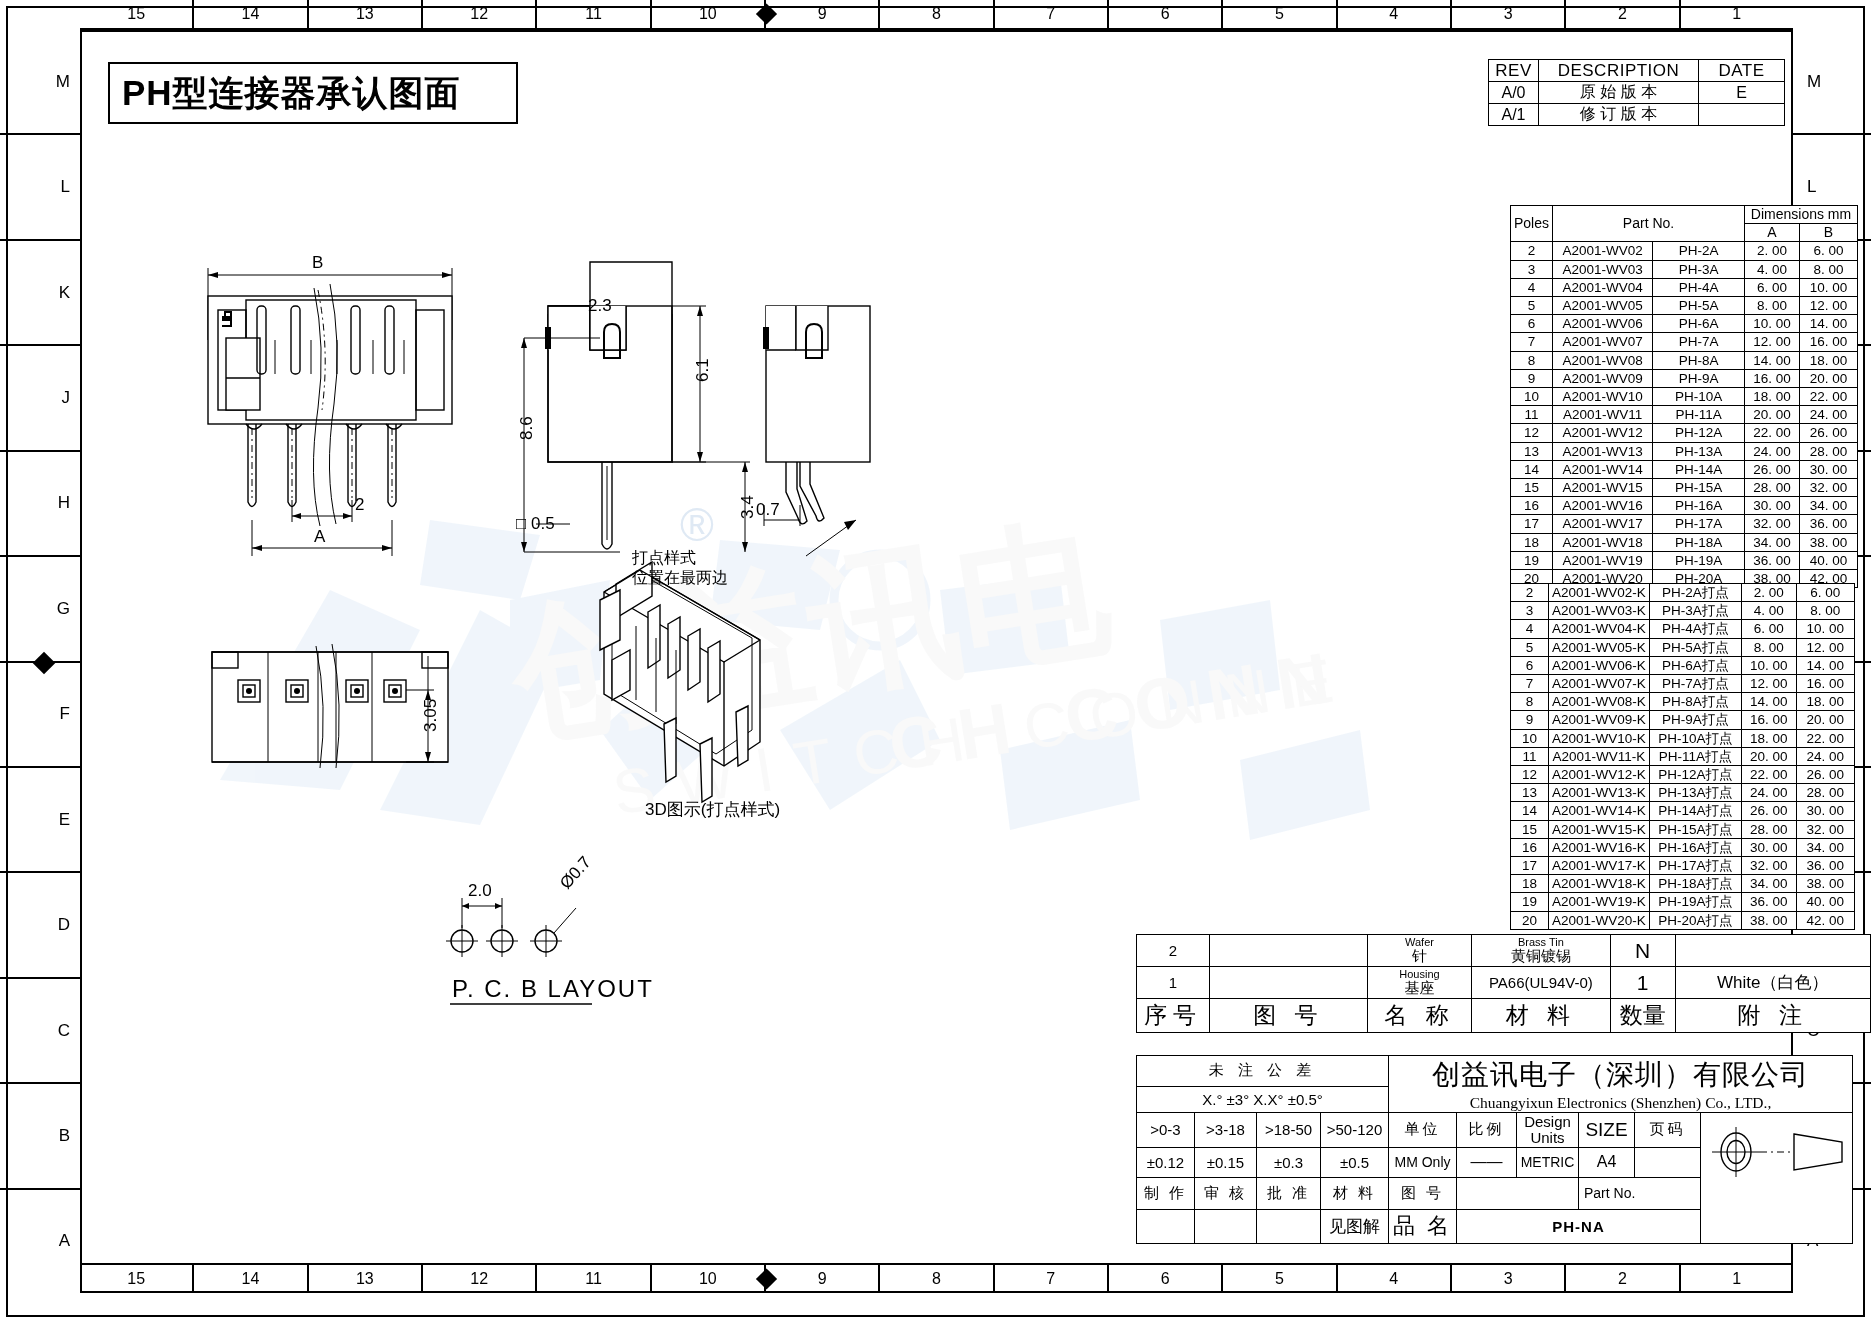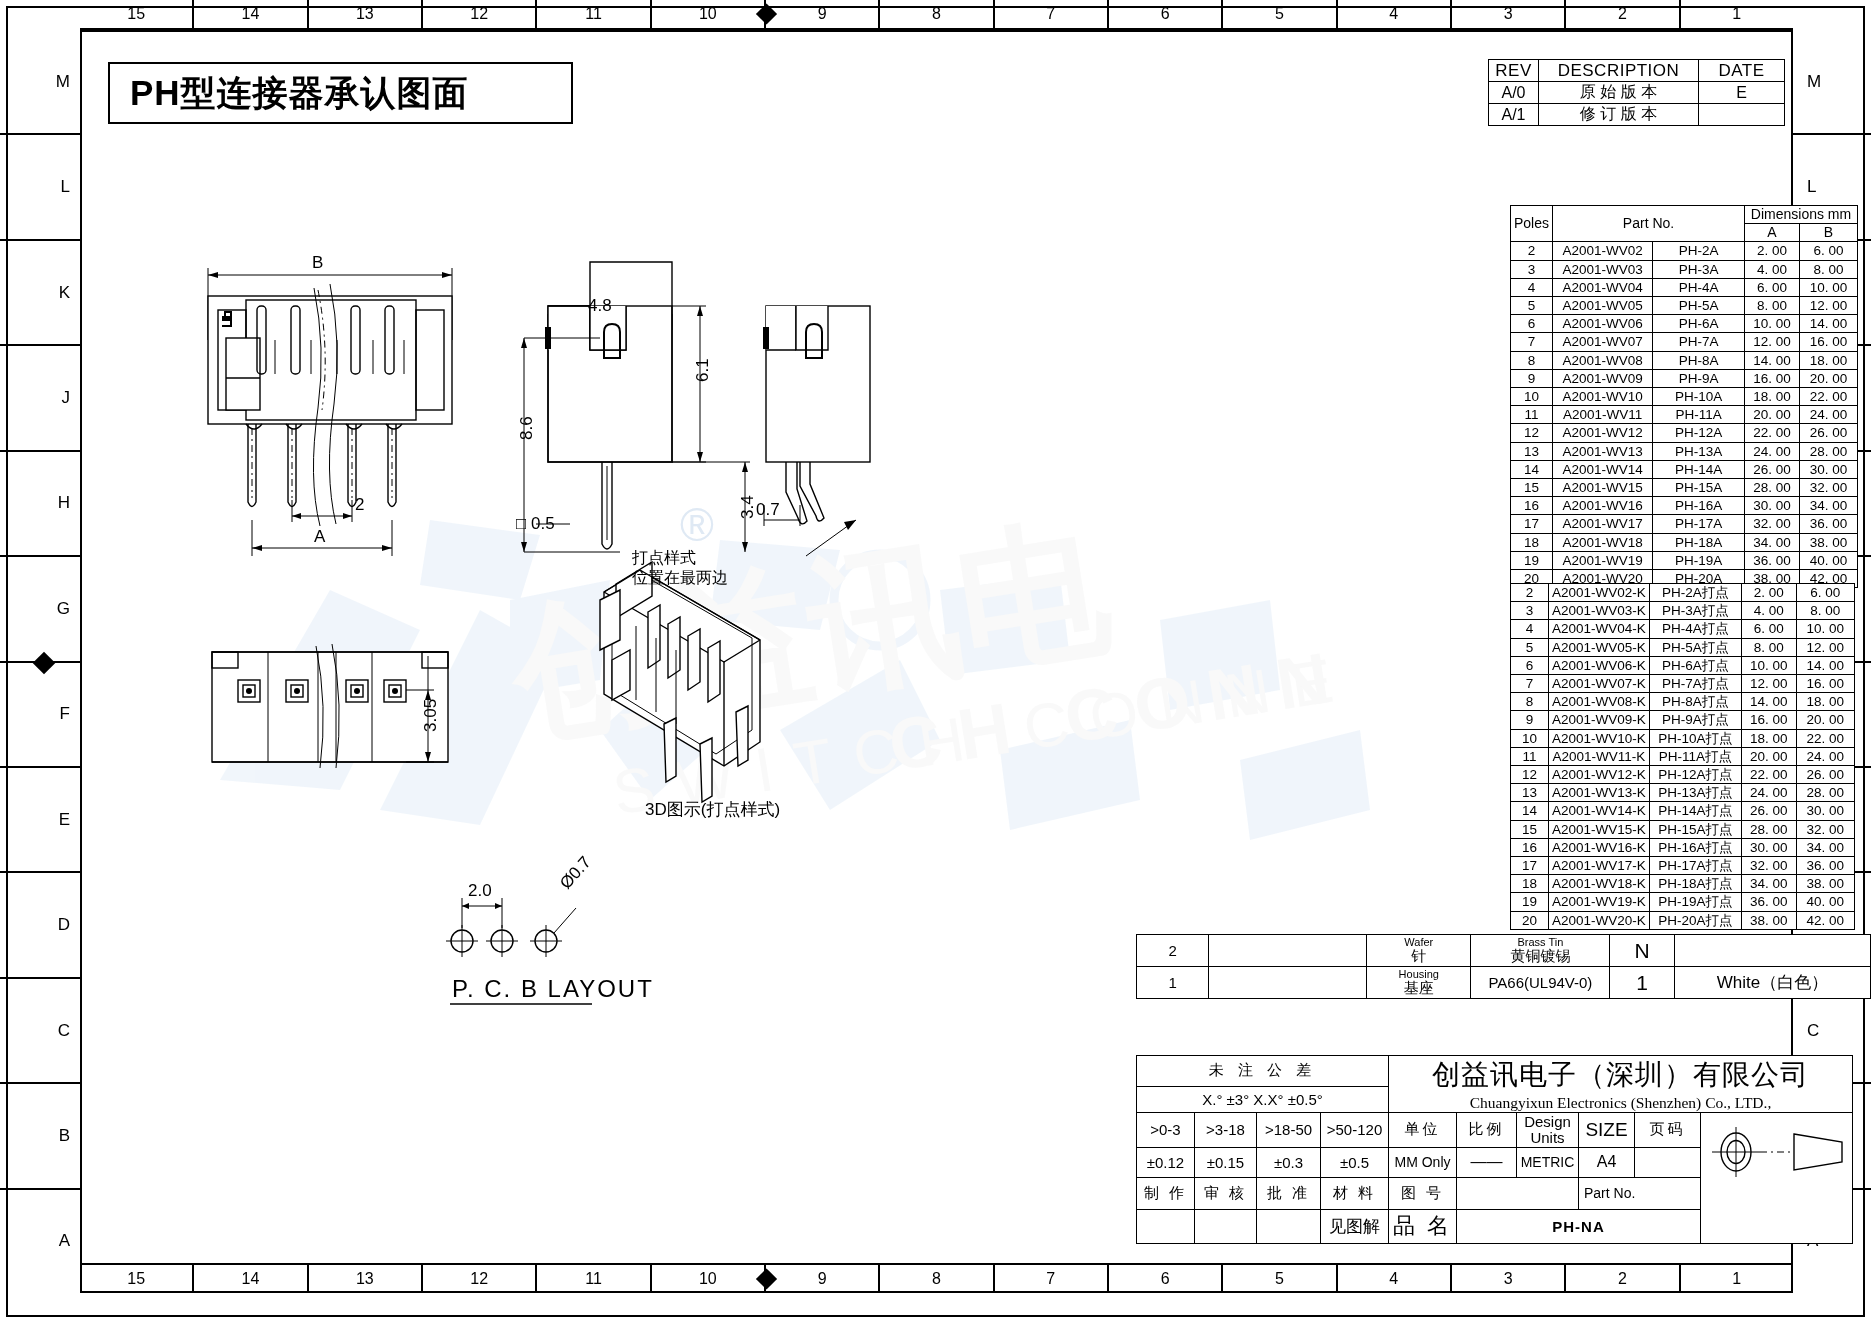--- a/index.html
+++ b/index.html
@@ -57,22 +57,22 @@
   
   .leftbox-stack { position:absolute; left:8px; top:995px; width:72px; }
   .leftbox { border:2px solid #000; border-bottom:none; height:44px;
              display:flex; align-items:center; justify-content:center; font-size:17px;
              letter-spacing:1px; background:#fff; }
   .leftbox.blank { height:44px; }
   .leftbox:last-child { border-bottom:2px solid #000; }
 
   
   .title-banner {
-    position:absolute; left:108px; top:62px; width:465px; height:62px;
-    border:2px solid #000; display:flex; align-items:center; padding-left:20px;
+    position:absolute; left:108px; top:62px; width:410px; height:62px;
+    border:2px solid #000; display:flex; align-items:center; padding-left:12px;
     background:#fff; z-index:3;
   }
   .title-banner span { font-size:35px; font-weight:bold; letter-spacing:1px; }
 
   
   .rev-table { position:absolute; left:1488px; top:59px; border-collapse:collapse; background:#fff; z-index:3; }
   .rev-table td, .rev-table th { border:1.6px solid #000; font-weight:normal; font-size:16px;
       height:22px; text-align:center; padding:0 4px; }
   .rev-table .c-rev { width:50px; } .rev-table .c-desc { width:160px; } .rev-table .c-date { width:86px; }
   .rev-table thead td { font-size:17px; letter-spacing:.5px; }
@@ -551,20 +551,28 @@
         <td class="b-item">1</td>
         <td class="b-dwg"></td>
         <td class="b-name twoline">
           <div class="en">Housing</div>
           <div class="cn">基座</div>
         </td>
         <td class="b-mat">PA66(UL94V-0)</td>
         <td class="b-qty" style="font-size:21px">1</td>
         <td class="b-note" style="font-size:17px">White（白色）</td>
       </tr>
+      <tr>
+        <td class="big">序号</td>
+        <td class="big">图 号</td>
+        <td class="big">名 称</td>
+        <td class="big">材 料</td>
+        <td class="big" style="letter-spacing:0">数量</td>
+        <td class="big">附 注</td>
+      </tr>
     </tbody>
   </table>
 
   <table class="tb">
     <tbody>
       <tr>
         <td colspan="4" style="height:30px" class="tol-title">未 注 公 差</td>
         <td colspan="6" rowspan="2" style="padding:0">
           <div class="company-cn">创益讯电子（深圳）有限公司</div>
           <div class="company-en">Chuangyixun Electronics (Shenzhen) Co., LTD.,</div>
@@ -834,21 +842,21 @@
 
       <line x1="450" y1="1004" x2="592" y2="1004" class="ln"></line>
     </g>
   </svg>
 
   <div class="dim" style="left:312px; top:253px;">B</div>
   <div class="dim" style="left:314px; top:527px;">A</div>
   <div class="dim" style="left:355px; top:495px;">2</div>
   <div class="dim" style="left:468px; top:514px;padding-left:48px;">□ 0.5</div>
 
-  <div class="dim" style="left:588px; top:296px;">4.8</div>
+  <div class="dim" style="left:588px; top:296px;">2.3</div>
   <div class="dim vert" style="left:517px; top:440px;">8.6</div>
   <div class="dim vert" style="left:693px; top:382px;">6.1</div>
   <div class="dim vert" style="left:738px; top:519px;">3.4</div>
   <div class="dim" style="left:756px; top:500px;">0.7</div>
   <div class="dim vert" style="left:421px; top:732px;">3.05</div>
 
   <div class="note" style="left:632px; top:548px;">
     <div>打点样式</div>
     <div>位置在最两边</div>
   </div>

